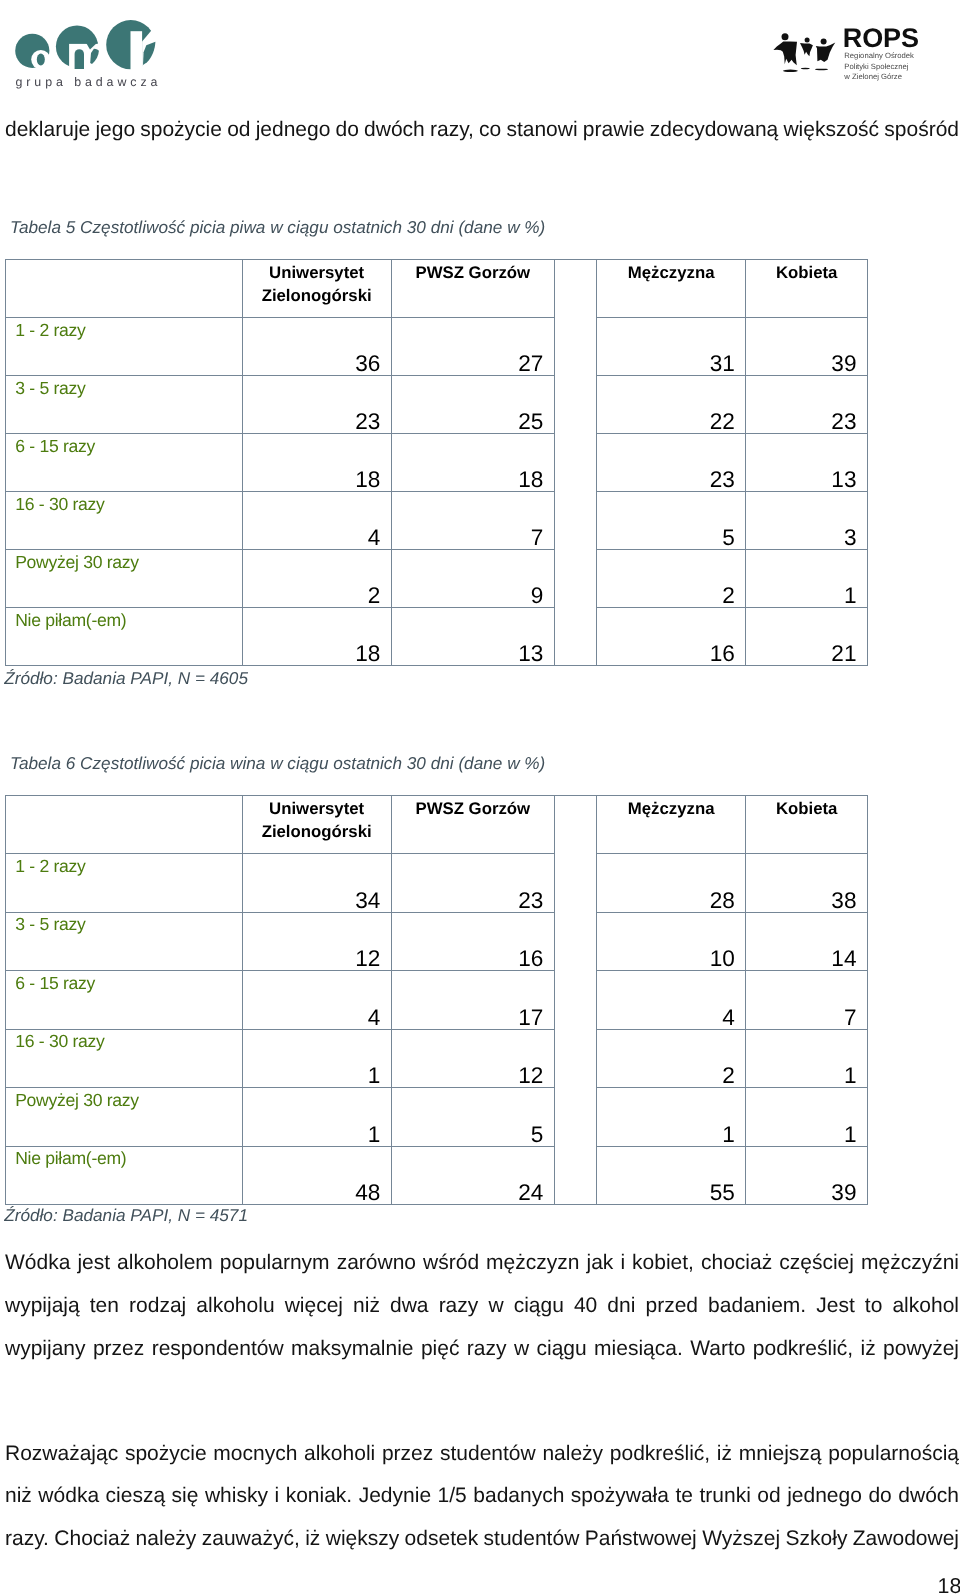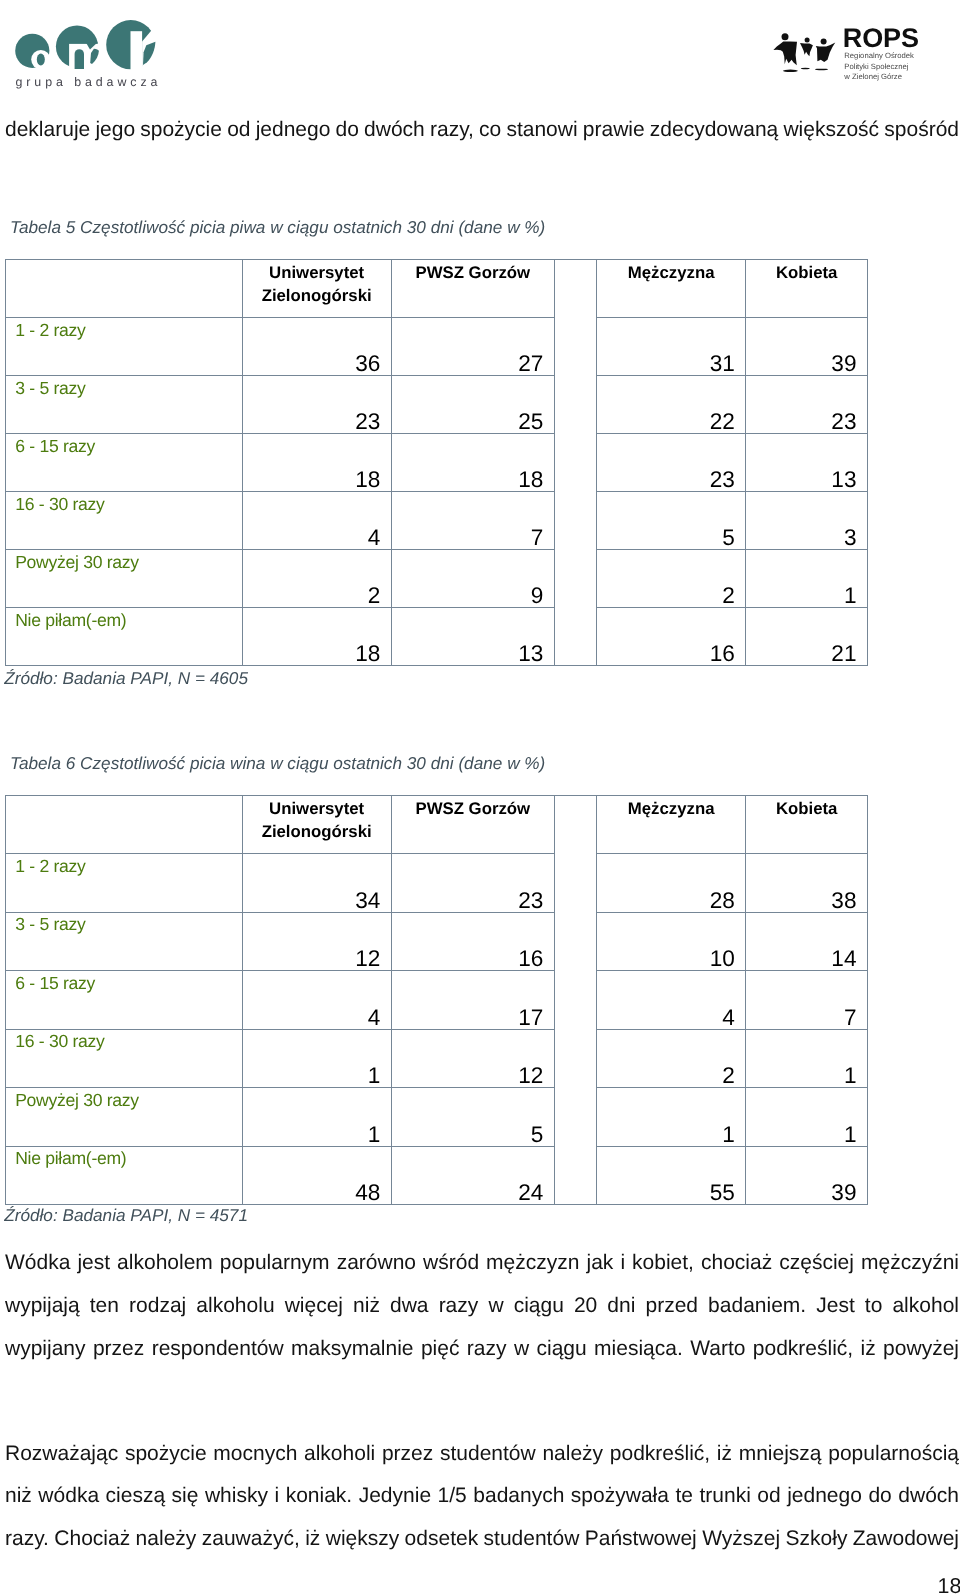--- a/index.html
+++ b/index.html
@@ -252,21 +252,21 @@
           <td class="num">24</td>
           <td class="num">55</td>
           <td class="num">39</td>
         </tr>
       </tbody>
   </table>
   <div class="source" style="top:1204px;">Źródło: Badania PAPI, N = 4571</div>
 
   <div class="txtblock" style="top:1242.3px;" id="bp1">
       <div class="tline"><span style="word-spacing: 1.204px;">Wódka jest alkoholem popularnym zarówno wśród mężczyzn jak i kobiet, chociaż częściej mężczyźni</span></div>
-      <div class="tline"><span style="word-spacing: 4.25px;">wypijają ten rodzaj alkoholu więcej niż dwa razy w ciągu 20 dni przed badaniem. Jest to alkohol</span></div>
+      <div class="tline"><span style="word-spacing: 4.25px;">wypijają ten rodzaj alkoholu więcej niż dwa razy w ciągu 40 dni przed badaniem. Jest to alkohol</span></div>
       <div class="tline"><span style="word-spacing: 1.561px;">wypijany przez respondentów maksymalnie pięć razy w ciągu miesiąca. Warto podkreślić, iż powyżej</span></div>
     </div>
   <div class="txtblock" style="top:1432.5px;" id="bp2">
       <div class="tline"><span style="word-spacing: 0.855px;">Rozważając spożycie mocnych alkoholi przez studentów należy podkreślić, iż mniejszą popularnością</span></div>
       <div class="tline"><span style="word-spacing: 0.674px;">niż wódka cieszą się whisky i koniak. Jedynie 1/5 badanych spożywała te trunki od jednego do dwóch</span></div>
       <div class="tline"><span style="word-spacing: -0.437px;">razy. Chociaż należy zauważyć, iż większy odsetek studentów Państwowej Wyższej Szkoły Zawodowej</span></div>
     </div>
 
   <div class="pageno">18</div>
 </div>

